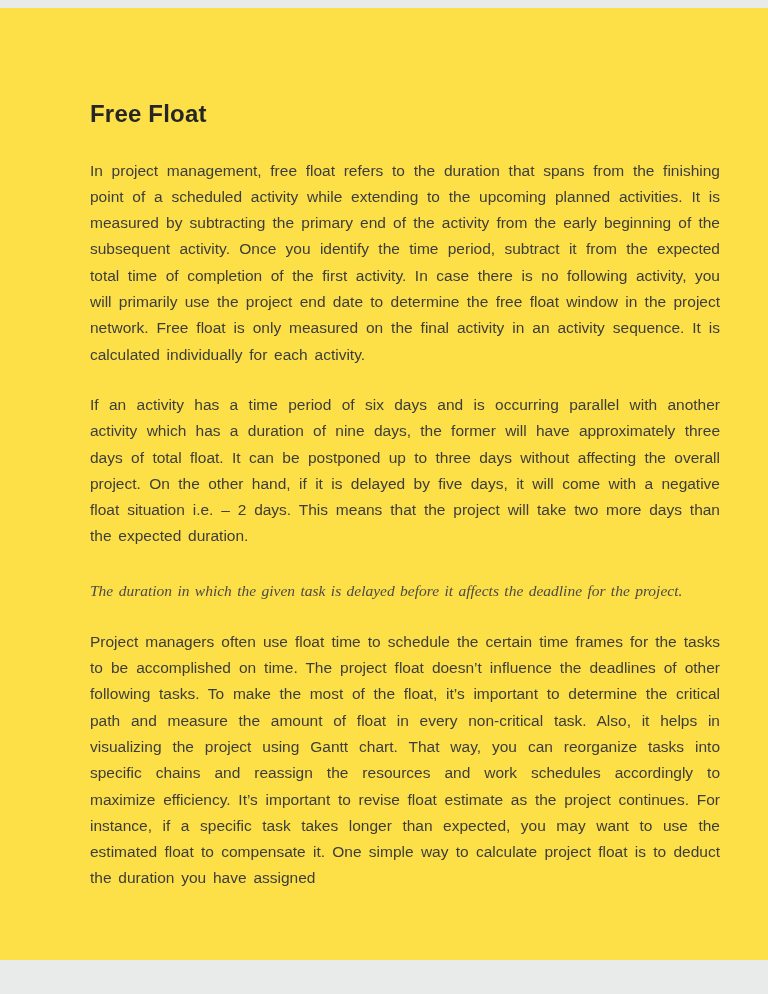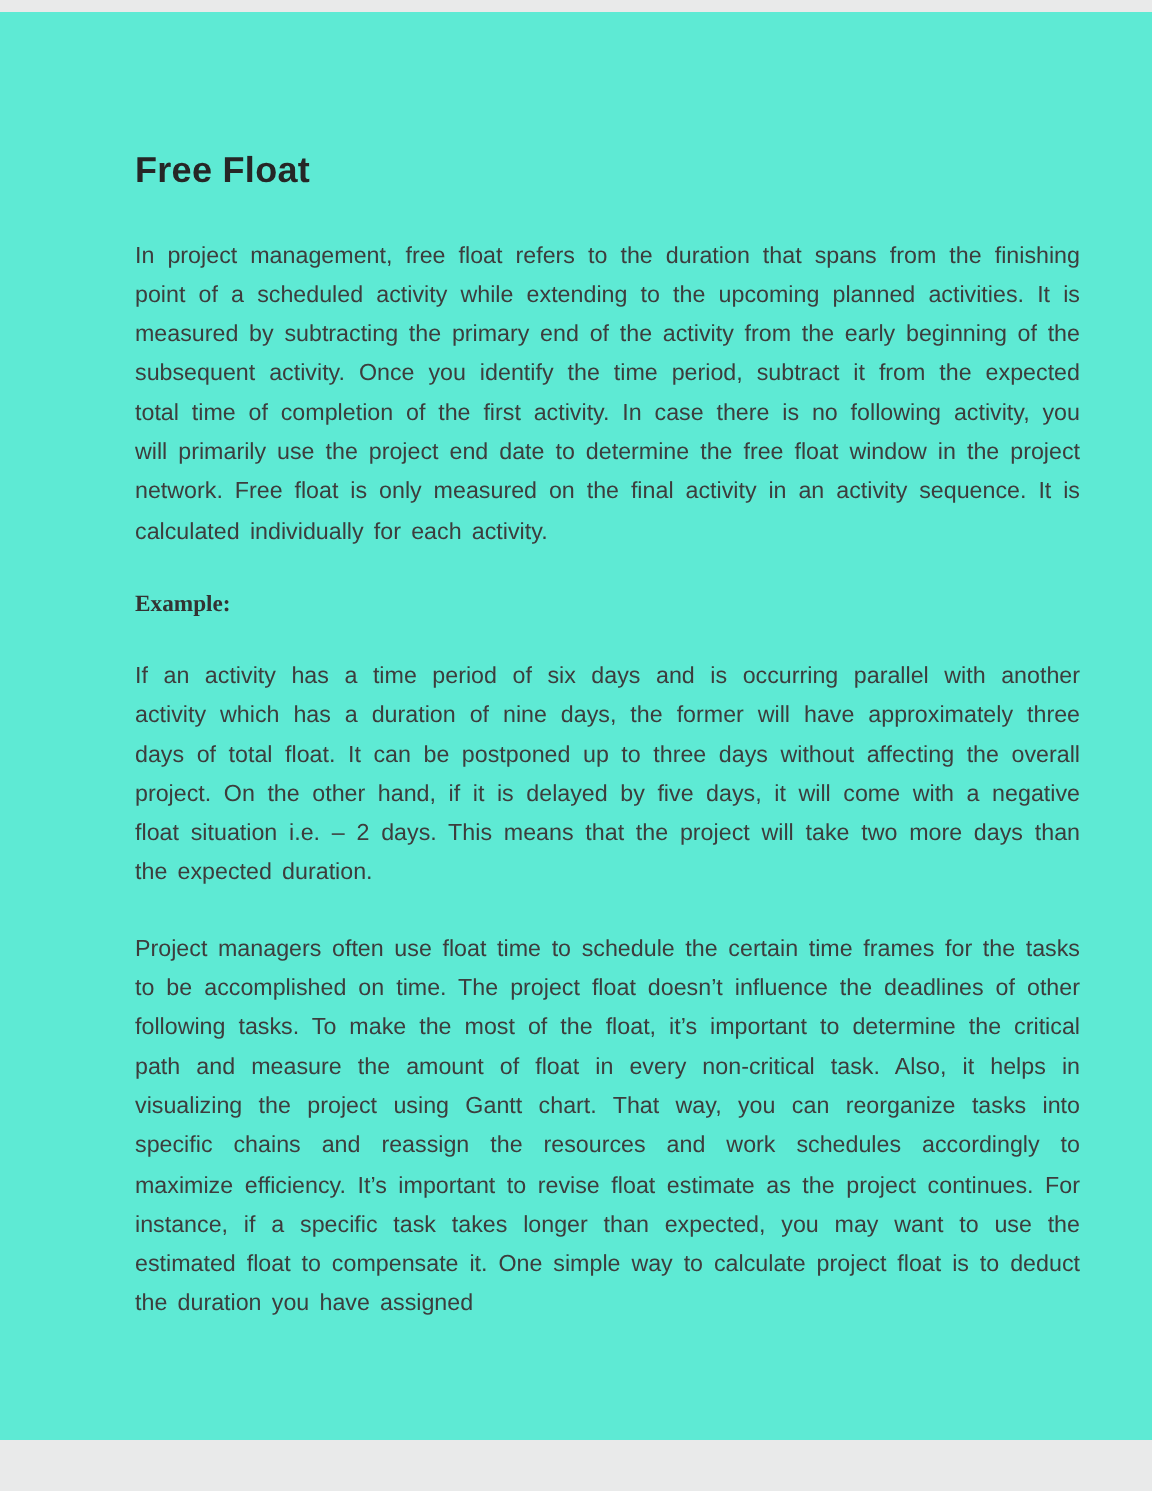--- a/index.html
+++ b/index.html
@@ -10,21 +10,21 @@
   }
   .canvas {
     width: 768px;
     height: 994px;
     box-sizing: border-box;
     padding: 8px 0 34px 0;
     background: #e9eaea;
     margin: 0 auto;
   }
   .paper {
-    background: #5eead4;
+    background: #fde047;
     height: 100%;
     box-sizing: border-box;
     padding: 92px 48px 0 90px;
     overflow: hidden;
   }
   .heading {
     font-family: "Liberation Sans", sans-serif;
     font-weight: bold;
     color: #262626;
     font-size: 24px;
@@ -66,22 +66,22 @@
 </style>
 </head>
 <body>
 
 <div class="canvas">
   <div class="paper">
 
     <section>
       <h1 class="heading">Free Float</h1>
       <p class="body-text">In project management, free float refers to the duration that spans from the finishing point of a scheduled activity while extending to the upcoming planned activities. It is measured by subtracting the primary end of the activity from the early beginning of the subsequent activity. Once you identify the time period, subtract it from the expected total time of completion of the first activity. In case there is no following activity, you will primarily use the project end date to determine the free float window in the project network. Free float is only measured on the final activity in an activity sequence. It is calculated individually for each activity.</p>
-      <p class="example-label">Example:</p>
       <p class="body-text">If an activity has a time period of six days and is occurring parallel with another activity which has a duration of nine days, the former will have approximately three days of total float. It can be postponed up to three days without affecting the overall project. On the other hand, if it is delayed by five days, it will come with a negative float situation i.e. – 2 days. This means that the project will take two more days than the expected duration.</p>
     </section>
 
     <section>
+      <p class="definition">The duration in which the given task is delayed before it affects the deadline for the project.</p>
       <p class="body-text">Project managers often use float time to schedule the certain time frames for the tasks to be accomplished on time. The project float doesn’t influence the deadlines of other following tasks. To make the most of the float, it’s important to determine the critical path and measure the amount of float in every non-critical task. Also, it helps in visualizing the project using Gantt chart. That way, you can reorganize tasks into specific chains and reassign the resources and work schedules accordingly to maximize efficiency. It’s important to revise float estimate as the project continues. For instance, if a specific task takes longer than expected, you may want to use the estimated float to compensate it. One simple way to calculate project float is to deduct the duration you have assigned</p>
     </section>
 
   </div>
 </div>
 
 </body></html>

